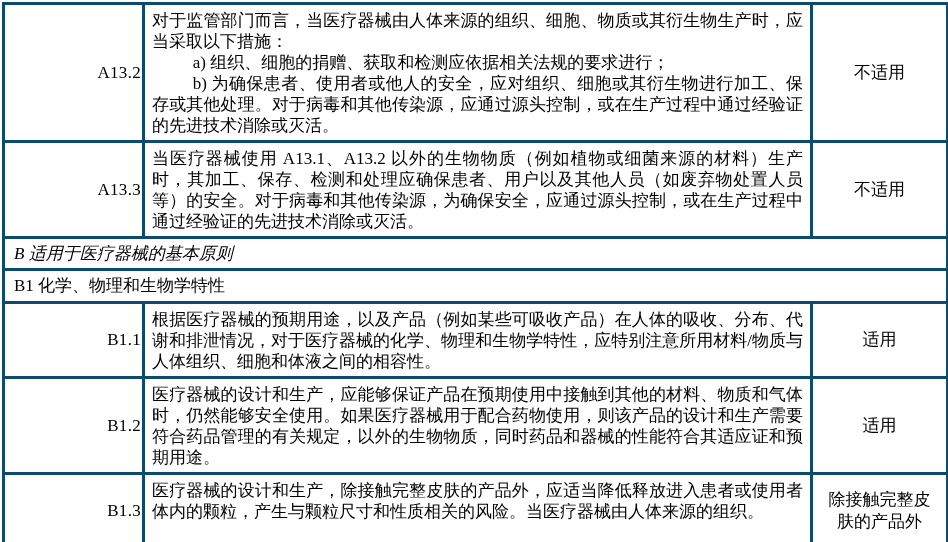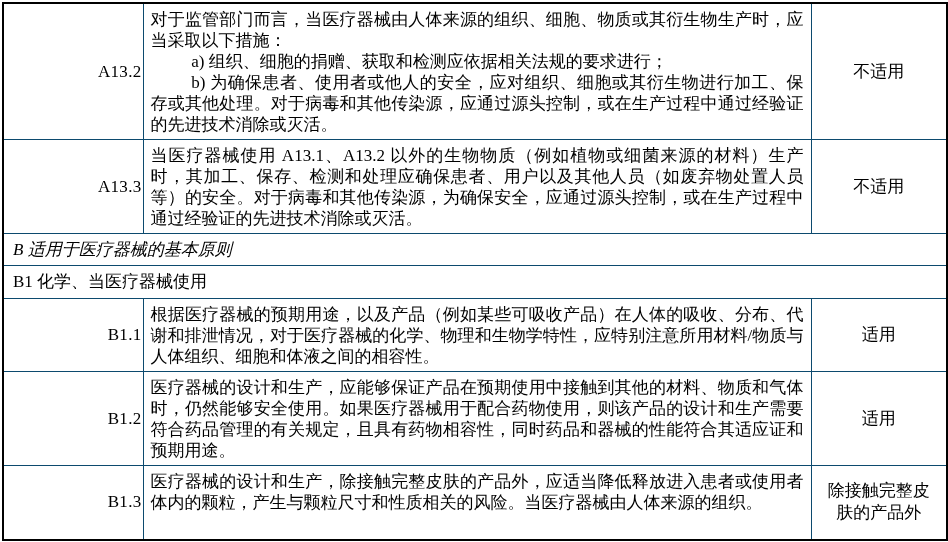--- a/index.html
+++ b/index.html
@@ -20,21 +20,21 @@
     table-layout: fixed;
     width: 944px;
     height: 538px;
     border: 2px solid #000000;
     font-family: "Liberation Serif", "DejaVu Serif", serif;
     font-size: 17px;
     color: #000000;
     background: #ffffff;
   }
   table.req-table td {
-    border: 1px solid #0c4a6e;
+    border: 3px solid #0c4a6e;
     box-sizing: border-box;
     overflow: hidden;
     margin-top: 39px;
   }
   col.c-code   { width: 140px; }
   col.c-desc   { width: 668px; }
   col.c-status { width: 136px; }
 
   tr.h-a132 { height: 136px; }
   tr.h-a133 { height: 92px;  }
@@ -102,35 +102,35 @@
           <div class="para">当医疗器械使用 A13.1、A13.2 以外的生物物质（例如植物或细菌来源的材料）生产时，其加工、保存、检测和处理应确保患者、用户以及其他人员（如废弃物处置人员等）的安全。对于病毒和其他传染源，为确保安全，应通过源头控制，或在生产过程中通过经验证的先进技术消除或灭活。</div>
         </td>
         <td class="status">不适用</td>
       </tr>
 
       <tr class="h-sec1">
         <td class="section-label" colspan="3">B 适用于医疗器械的基本原则</td>
       </tr>
 
       <tr class="h-sec2">
-        <td class="section-label" colspan="3">B1 化学、当医疗器械使用</td>
+        <td class="section-label" colspan="3">B1 化学、物理和生物学特性</td>
       </tr>
 
       <tr class="h-b11">
         <td class="code">B1.1</td>
         <td class="desc">
           <div class="para">根据医疗器械的预期用途，以及产品（例如某些可吸收产品）在人体的吸收、分布、代谢和排泄情况，对于医疗器械的化学、物理和生物学特性，应特别注意所用材料/物质与人体组织、细胞和体液之间的相容性。</div>
         </td>
         <td class="status">适用</td>
       </tr>
 
       <tr class="h-b12">
         <td class="code">B1.2</td>
         <td class="desc">
-          <div class="para">医疗器械的设计和生产，应能够保证产品在预期使用中接触到其他的材料、物质和气体时，仍然能够安全使用。如果医疗器械用于配合药物使用，则该产品的设计和生产需要符合药品管理的有关规定，且具有药物相容性，同时药品和器械的性能符合其适应证和预期用途。</div>
+          <div class="para">医疗器械的设计和生产，应能够保证产品在预期使用中接触到其他的材料、物质和气体时，仍然能够安全使用。如果医疗器械用于配合药物使用，则该产品的设计和生产需要符合药品管理的有关规定，以外的生物物质，同时药品和器械的性能符合其适应证和预期用途。</div>
         </td>
         <td class="status">适用</td>
       </tr>
 
       <tr class="h-b13">
         <td class="code">B1.3</td>
         <td class="desc">
           <div class="para">医疗器械的设计和生产，除接触完整皮肤的产品外，应适当降低释放进入患者或使用者体内的颗粒，产生与颗粒尺寸和性质相关的风险。当医疗器械由人体来源的组织。</div>
         </td>
         <td class="status">除接触完整皮肤的产品外</td>

